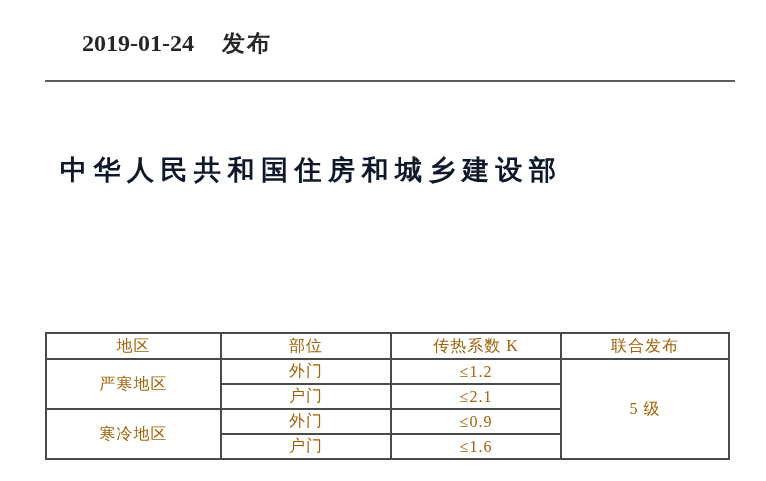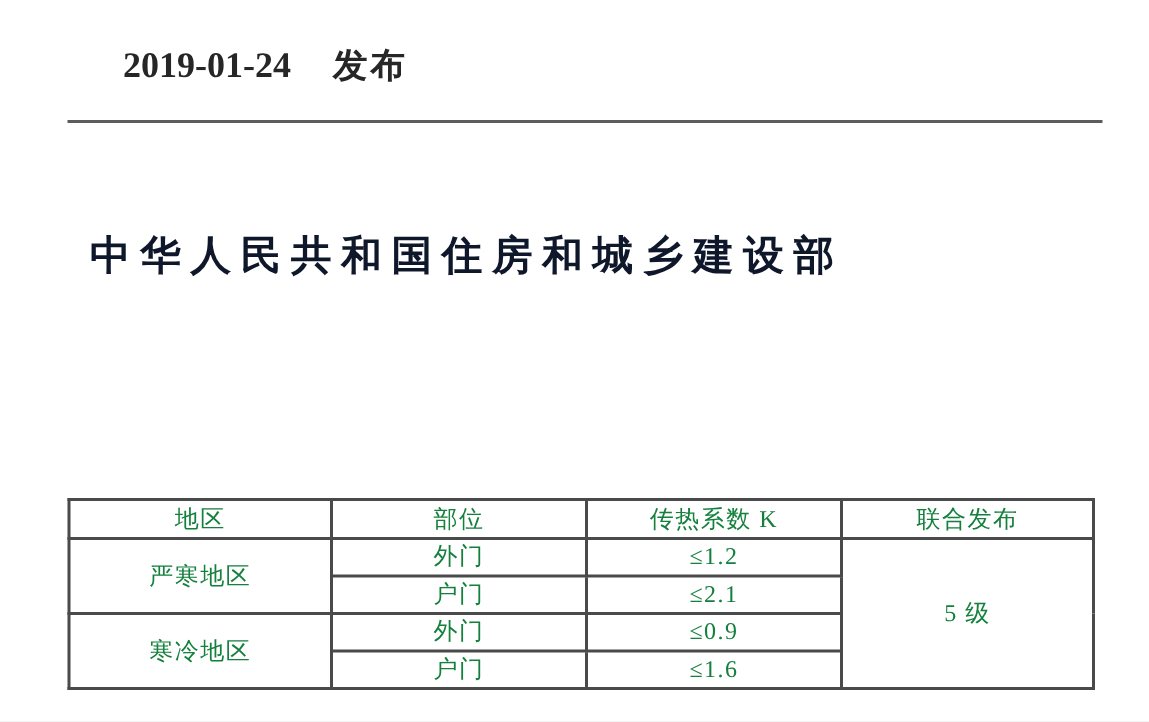--- a/index.html
+++ b/index.html
@@ -85,21 +85,21 @@
   
   .req-table {
     position: absolute;
     left: 45px;
     top: 332px;
     width: 683px;
     border-collapse: collapse;
     table-layout: fixed;
     font-family: "Liberation Serif", serif;
     font-size: 16px;
-    color: #15803d;
+    color: #a16207;
   }
   .req-table th, .req-table td {
     border: 2px solid #4a4a4a;
     text-align: center;
     vertical-align: middle;
     font-weight: 400;
     padding: 0;
     letter-spacing: 1px;
   }
   .req-table thead tr { height: 26px; }

